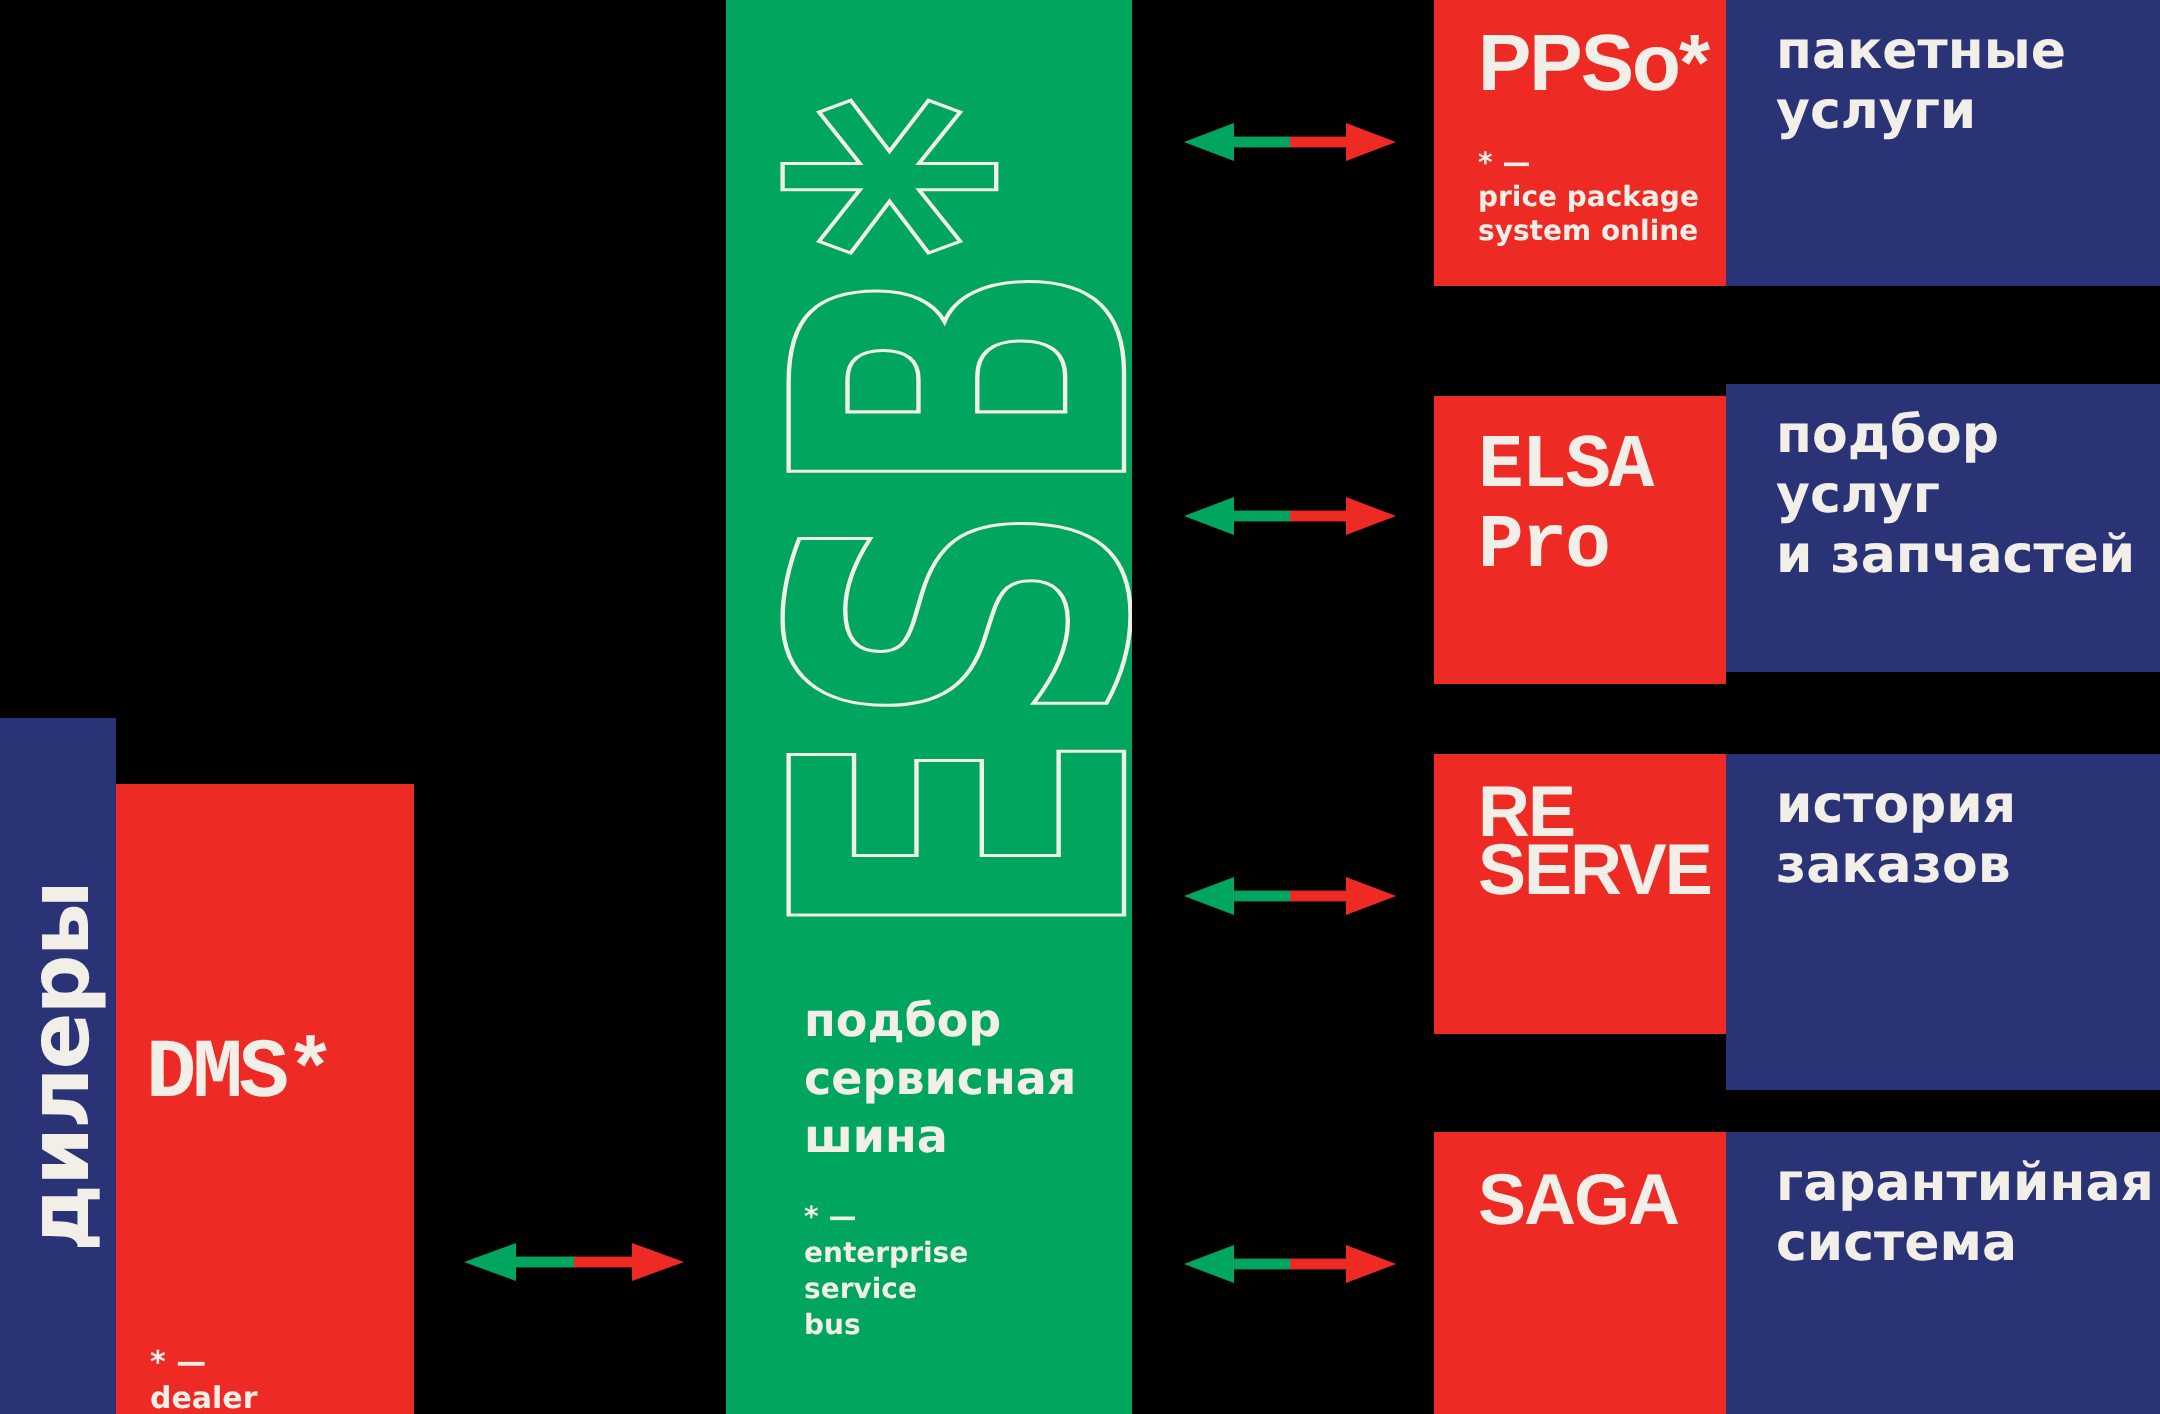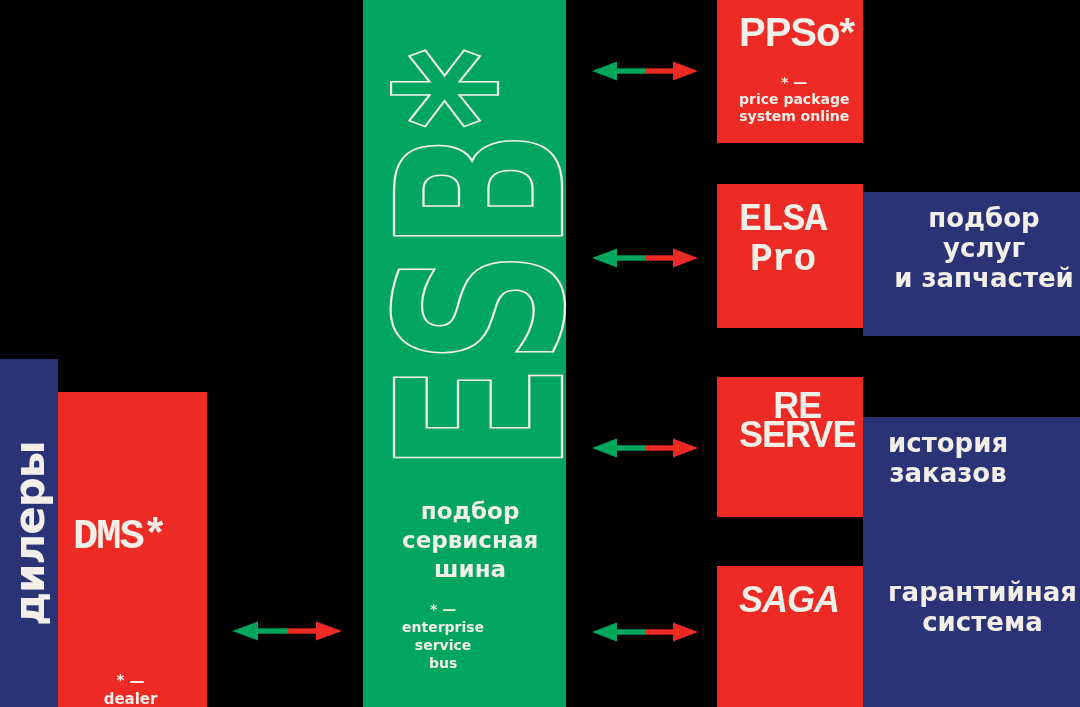--- a/index.html
+++ b/index.html
@@ -6,21 +6,21 @@
     --red:#ee2a25; --blue:#2b3377; --green:#00a55e;
     --cream:#f2eee8; --bg:#000000;
   }
   html,body{margin:0;padding:0;background:var(--bg);}
   .canvas{
     position:relative; width:1080px; height:707px; overflow:hidden;
     background:var(--bg);
     font-family:"DejaVu Sans", sans-serif;
   }
   .abs{position:absolute;}
-  .pre{white-space:pre-line;text-align:center;}
+  .pre{white-space:pre-line;}
 
   
   .bus-panel{left:363px; top:0; width:203px; height:707px; background:var(--green);}
   .esb-svg{position:absolute; left:0; top:0;}
   .esb-outline{
     font-family:"DejaVu Sans", sans-serif; font-weight:bold; font-size:230px;
     fill:none; stroke:var(--cream); stroke-width:2.2px;
   }
   .bus-title{
     left:39px; top:497px; color:var(--cream);
@@ -101,41 +101,45 @@
 management
 system</div>
   </div>
 
   <div class="abs svc-red" style="top:0; height:143px;">
     <div class="svc-name name-sans pre" style="top:10px; font-size:40px;">PPSo*</div>
     <div class="svc-footnote pre">* —
 price package
 system online</div>
   </div>
+  <div class="abs svc-blue" style="top:0; height:143px;">
+    <div class="svc-desc pre">пакетные
+услуги</div>
+  </div>
 
-  <div class="abs svc-red" style="top:184px; height:144px;">
+  <div class="abs svc-red" style="top:198px; height:144px;">
     <div class="svc-name name-mono pre" style="top:16px; font-size:38px; line-height:40px;">ELSA
 Pro</div>
   </div>
   <div class="abs svc-blue" style="top:192px; height:144px;">
     <div class="svc-desc pre">подбор услуг
 и запчастей</div>
   </div>
 
-  <div class="abs svc-red" style="top:377px; height:140px;">
+  <div class="abs svc-red" style="top:377px; height:140px;padding-left:22px;">
     <div class="svc-name name-sans pre" style="top:14px; font-size:36px; line-height:29px;">RE
 SERVE</div>
   </div>
-  <div class="abs svc-blue" style="top:377px; height:168px;margin-top:40px;">
+  <div class="abs svc-blue" style="top:377px; height:168px;">
     <div class="svc-desc pre">история
 заказов</div>
   </div>
 
   <div class="abs svc-red" style="top:566px; height:141px;">
-    <div class="svc-name name-sans pre" style="top:14px; font-size:36px;font-style:italic;">SAGA</div>
+    <div class="svc-name name-sans pre" style="top:14px; font-size:36px;">SAGA</div>
   </div>
   <div class="abs svc-blue" style="top:566px; height:141px;">
     <div class="svc-desc pre">гарантийная
 система</div>
   </div>
 
   <svg class="arrow arrow-dms" style="left:232px; top:621px;" viewBox="0 0 110 20">
     <polygon class="a-green" points="0,10 26,0.5 26,19.5"></polygon>
     <rect class="a-green" x="23" y="7.3" width="33" height="5.4"></rect>
     <rect class="a-red" x="55" y="7.3" width="32" height="5.4"></rect>

